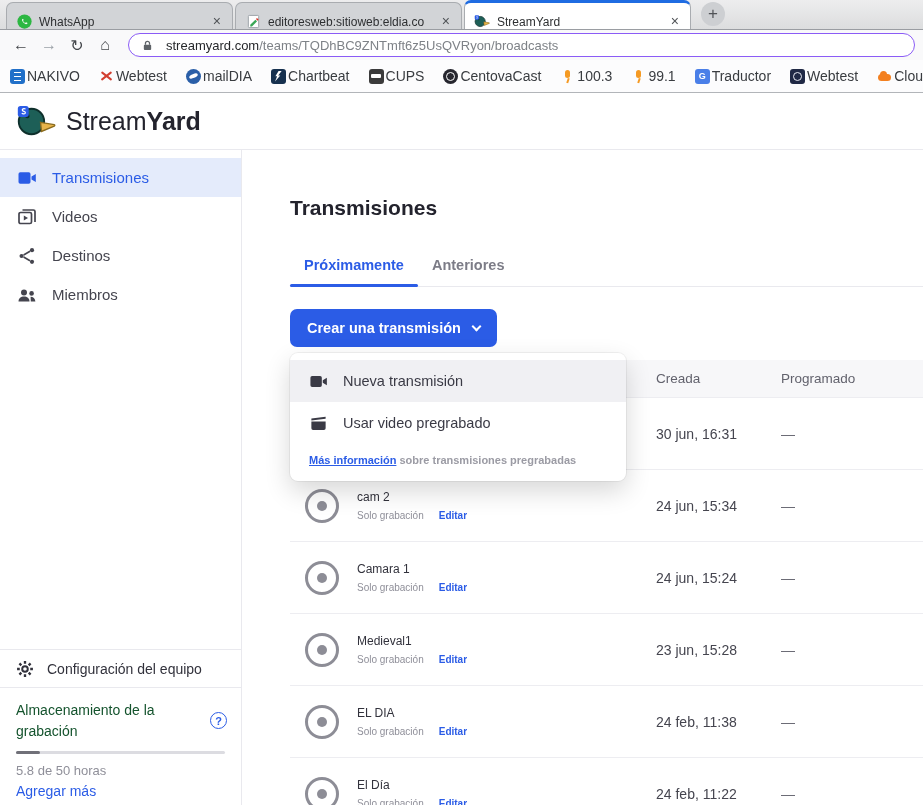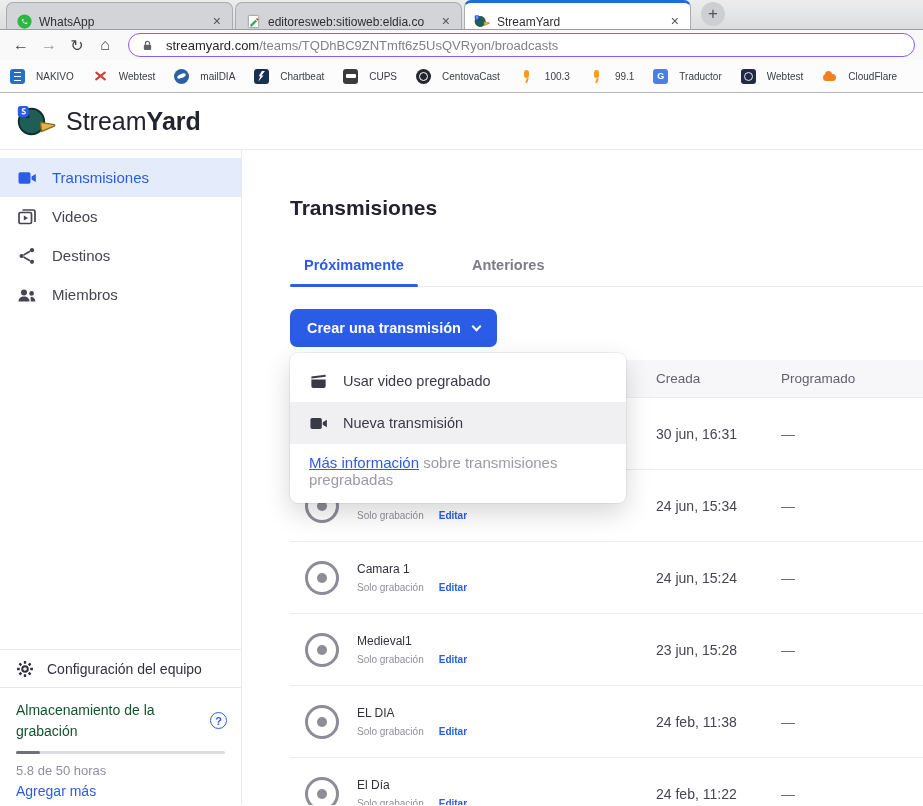--- a/index.html
+++ b/index.html
@@ -17,21 +17,21 @@
   .newtab{width:24px;height:24px;border-radius:50%;background:#cdcfd2;color:#505357;display:flex;align-items:center;justify-content:center;font-size:17px;margin:0 0 3px 8px;flex:none;}
 
   .toolbar{height:30px;background:#f9f9fa;display:flex;align-items:center;gap:2px;padding:0 8px;}
   .nav-ic{font-size:16px;color:#45484c;width:26px;text-align:center;}
   .nav-ic.fwd{color:#9aa0a6;}
   .urlbar{flex:1;height:24px;background:#fff;border:1px solid #8b5cf6;border-radius:12px;display:flex;align-items:center;gap:12px;padding:0 12px;margin-left:8px;}
   .url{font-size:13px;color:#7e8average287;color:#7e8287;white-space:nowrap;overflow:hidden;}
   .url b{color:#26282b;font-weight:400;}
 
   .bookmarks{height:33px;background:#fcfcfd;border-bottom:1px solid #b2b5b9;display:flex;align-items:center;padding:0 10px;gap:19px;overflow:hidden;}
-  .bm{display:flex;align-items:center;gap:11px;font-size:10px;color:#393c40;flex:none;}
+  .bm{display:flex;align-items:center;gap:2px;font-size:14px;color:#393c40;flex:none;}
   .bi{width:15px;height:15px;border-radius:3px;position:relative;flex:none;}
   .bi-nakivo{background:#2170c9;}
   .bi-nakivo::after{content:"";position:absolute;inset:3px 4px;background:repeating-linear-gradient(#fff 0 1.5px,transparent 1.5px 4px);}
   .bi-admmail{background:transparent;}
   .bi-admmail::before,.bi-admmail::after{content:"";position:absolute;left:1px;top:6.5px;width:13px;height:2.2px;background:#d23f31;border-radius:1px;}
   .bi-admmail::before{transform:rotate(38deg);}
   .bi-admmail::after{transform:rotate(-38deg);}
   .bi-maildia{background:#2b5fa8;border-radius:50%;}
   .bi-maildia::after{content:"";position:absolute;left:3px;top:5px;width:9px;height:4px;background:#fff;border-radius:50%;transform:rotate(-22deg);}
   .bi-chartbeat{background:#17314f;}
@@ -70,21 +70,21 @@
   .storage{padding:12px 16px 6px;position:relative;}
   .storage-title{font-size:14px;color:#14532d;line-height:1.45;width:178px;}
   .help{position:absolute;right:14px;top:24px;width:17px;height:17px;border:1.6px solid #2b5ce6;border-radius:50%;color:#2b5ce6;font-size:11px;display:flex;align-items:center;justify-content:center;font-weight:700;cursor:pointer;}
   .track{margin-top:10px;height:3px;background:#dcdce1;border-radius:2px;}
   .fill{height:3px;background:#707078;border-radius:2px;}
   .usage{margin-top:9px;font-size:13px;color:#8f8f99;}
   .addmore{margin-top:5px;font-size:14px;color:#2b5ce6;cursor:pointer;}
 
   .main{flex:1;position:relative;overflow:hidden;background:#fff;}
   .m-title{margin:46px 0 0 48px;font-size:21px;font-weight:700;color:#23232d;}
-  .tabs{margin:37px 0 0 48px;border-bottom:1px solid #e9e9ee;display:flex;gap:40px;}
+  .tabs{margin:37px 0 0 48px;border-bottom:1px solid #e9e9ee;display:flex;}
   .mtab{padding:0 14px 13px;font-size:14.5px;font-weight:600;color:#7c7c87;position:relative;cursor:pointer;}
   .mtab.active{color:#2b5ce6;}
   .mtab.active::after{content:"";position:absolute;left:0;right:0;bottom:-1px;height:3px;background:#2b5ce6;border-radius:2px;}
   .create-btn{margin:22px 0 0 48px;display:inline-flex;align-items:center;gap:12px;background:#2b5ce6;color:#fff;font-size:14.5px;font-weight:600;border:none;padding:11px 17px;border-radius:7px;cursor:pointer;font-family:inherit;}
   .chev{width:7px;height:7px;border-right:2px solid #fff;border-bottom:2px solid #fff;transform:rotate(45deg);margin-top:-4px;}
 
   .table{margin:13px 0 0 48px;}
   .thead{display:flex;background:#f7f7f9;height:38px;align-items:center;font-size:13.5px;color:#62626d;border-bottom:1px solid #ededf1;}
   .c-name{flex:1;padding-left:16px;}
   .c-created{width:125px;}
@@ -97,21 +97,21 @@
   .r-sub{font-size:10px;color:#8f8f99;display:flex;gap:15px;}
   .r-edit{color:#2b5ce6;font-weight:600;cursor:pointer;}
   .trow .c-created{color:#45454f;}
   .trow .c-sched{color:#6c6c76;}
 
   .dropdown{position:absolute;left:48px;top:203px;width:336px;background:#fff;border-radius:8px;
             box-shadow:0 0 0 1px rgba(0,0,0,.05),0 10px 26px rgba(0,0,0,.16);padding:7px 0 2px;z-index:5;}
   .dd-item{height:42px;display:flex;align-items:center;gap:15px;padding:0 19px;font-size:14.5px;color:#3a3a45;cursor:pointer;}
   .dd-item.hl{background:#f0f0f3;}
   .dd-item .ic{width:19px;height:19px;color:#3a3a45;flex:none;}
-  .dd-foot{padding:10px 19px 13px;font-size:15px;color:#9b9ba4;}
+  .dd-foot{padding:10px 19px 13px;font-size:11px;color:#9b9ba4;font-weight:bold;}
   .dd-foot a{color:#2b5ce6;text-decoration:underline;cursor:pointer;}
 </style>
 </head>
 <body>
 
 <svg width="0" height="0" style="position:absolute">
   <symbol id="i-cam" viewBox="0 0 20 20">
     <path d="M1.5 6A1.8 1.8 0 0 1 3.3 4.2h8.4A1.8 1.8 0 0 1 13.5 6v8a1.8 1.8 0 0 1-1.8 1.8H3.3A1.8 1.8 0 0 1 1.5 14zM14.5 8.6l4.3-2.6v8l-4.3-2.6z" fill="currentColor"></path>
   </symbol>
   <symbol id="i-videos" viewBox="0 0 20 20">
@@ -410,30 +410,30 @@
         </div>
       </div>
     </div>
     <div class="c-created">24 feb, 11:22</div>
     <div class="c-sched">—</div>
   </div>
         </div>
     </div>
 
     <div class="dropdown">
+      <div class="dd-item hl">
+        <svg class="ic">
+            <use href="#i-cam"></use>
+          </svg>
+        <span>Nueva transmisión</span>
+      </div>
       <div class="dd-item">
         <svg class="ic">
             <use href="#i-clapper"></use>
           </svg>
         <span>Usar video pregrabado</span>
-      </div>
-      <div class="dd-item hl">
-        <svg class="ic">
-            <use href="#i-cam"></use>
-          </svg>
-        <span>Nueva transmisión</span>
       </div>
       <div class="dd-foot">
         <a>Más información</a><span> sobre transmisiones pregrabadas</span>
       </div>
     </div>
   </div>
 </div>
 
 </body></html>

